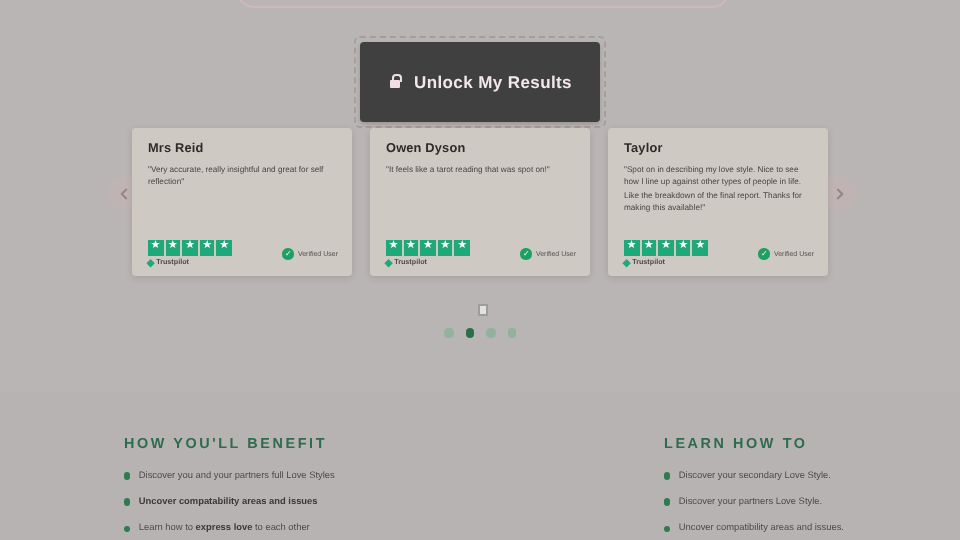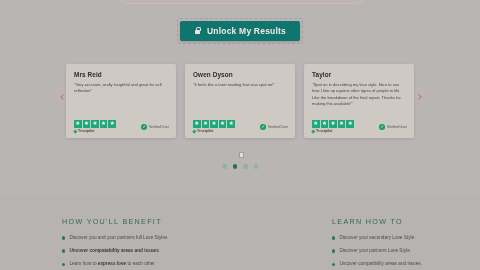--- a/index.html
+++ b/index.html
@@ -26,25 +26,25 @@
     position: absolute; left: 0; top: 18px; width: 480px;
     display: flex; justify-content: center;
   }
   .cta-outline {
     padding: 2px;
     border: 1px dashed rgba(140,110,115,0.35);
     border-radius: 3px;
   }
   .cta-btn {
     display: flex; align-items: center; gap: 6px;
-    background: #0f766e;
+    background: #404040;
     color: #f3e7e9;
     border: none;
     border-radius: 2px;
-    padding: 5px 14px;
+    padding: 15px 14px;
     font-size: 8.5px;
     font-weight: bold;
     letter-spacing: .2px;
     cursor: pointer;
     box-shadow: 0 1px 2px rgba(0,0,0,.18);
   }
   .lock-ico { width: 7px; height: 9px; position: relative; display: inline-block; }
   .lock-ico::before {
     content:""; position:absolute; left:1px; top:3.2px;
     width:5px; height:4.4px; background:#f0dfe2; border-radius:.5px;
@@ -128,21 +128,21 @@
   }
 
   
   .lower {
     position: absolute; left: 0; top: 196px; width: 480px; height: 74px;
     background: #b7b3b2;
   }
   .cols { display: flex; padding: 21px 0 0 62px; gap: 122px; }
   .col { width: 180px; }
   .col-title {
-    font-size: 7.2px; font-weight: normal; color: #2f6b4e;
+    font-size: 7.2px; font-weight: bold; color: #2f6b4e;
     letter-spacing: 1.3px; margin-bottom: 9px;
   }
   .bullet { display: flex; align-items: flex-start; gap: 4px; margin-bottom: 7px; }
   .bullet-dot {
     width: 3.4px; height: 3.4px; border-radius: 50%;
     background: #2f7a4f; margin-top: 1.3px; flex: none;
   }
   .bullet-text { font-size: 4.7px; color: #4d4a48; line-height: 1.3; }
   .bullet-text b { font-weight: bold; color: #3b3836; }
 </style>

